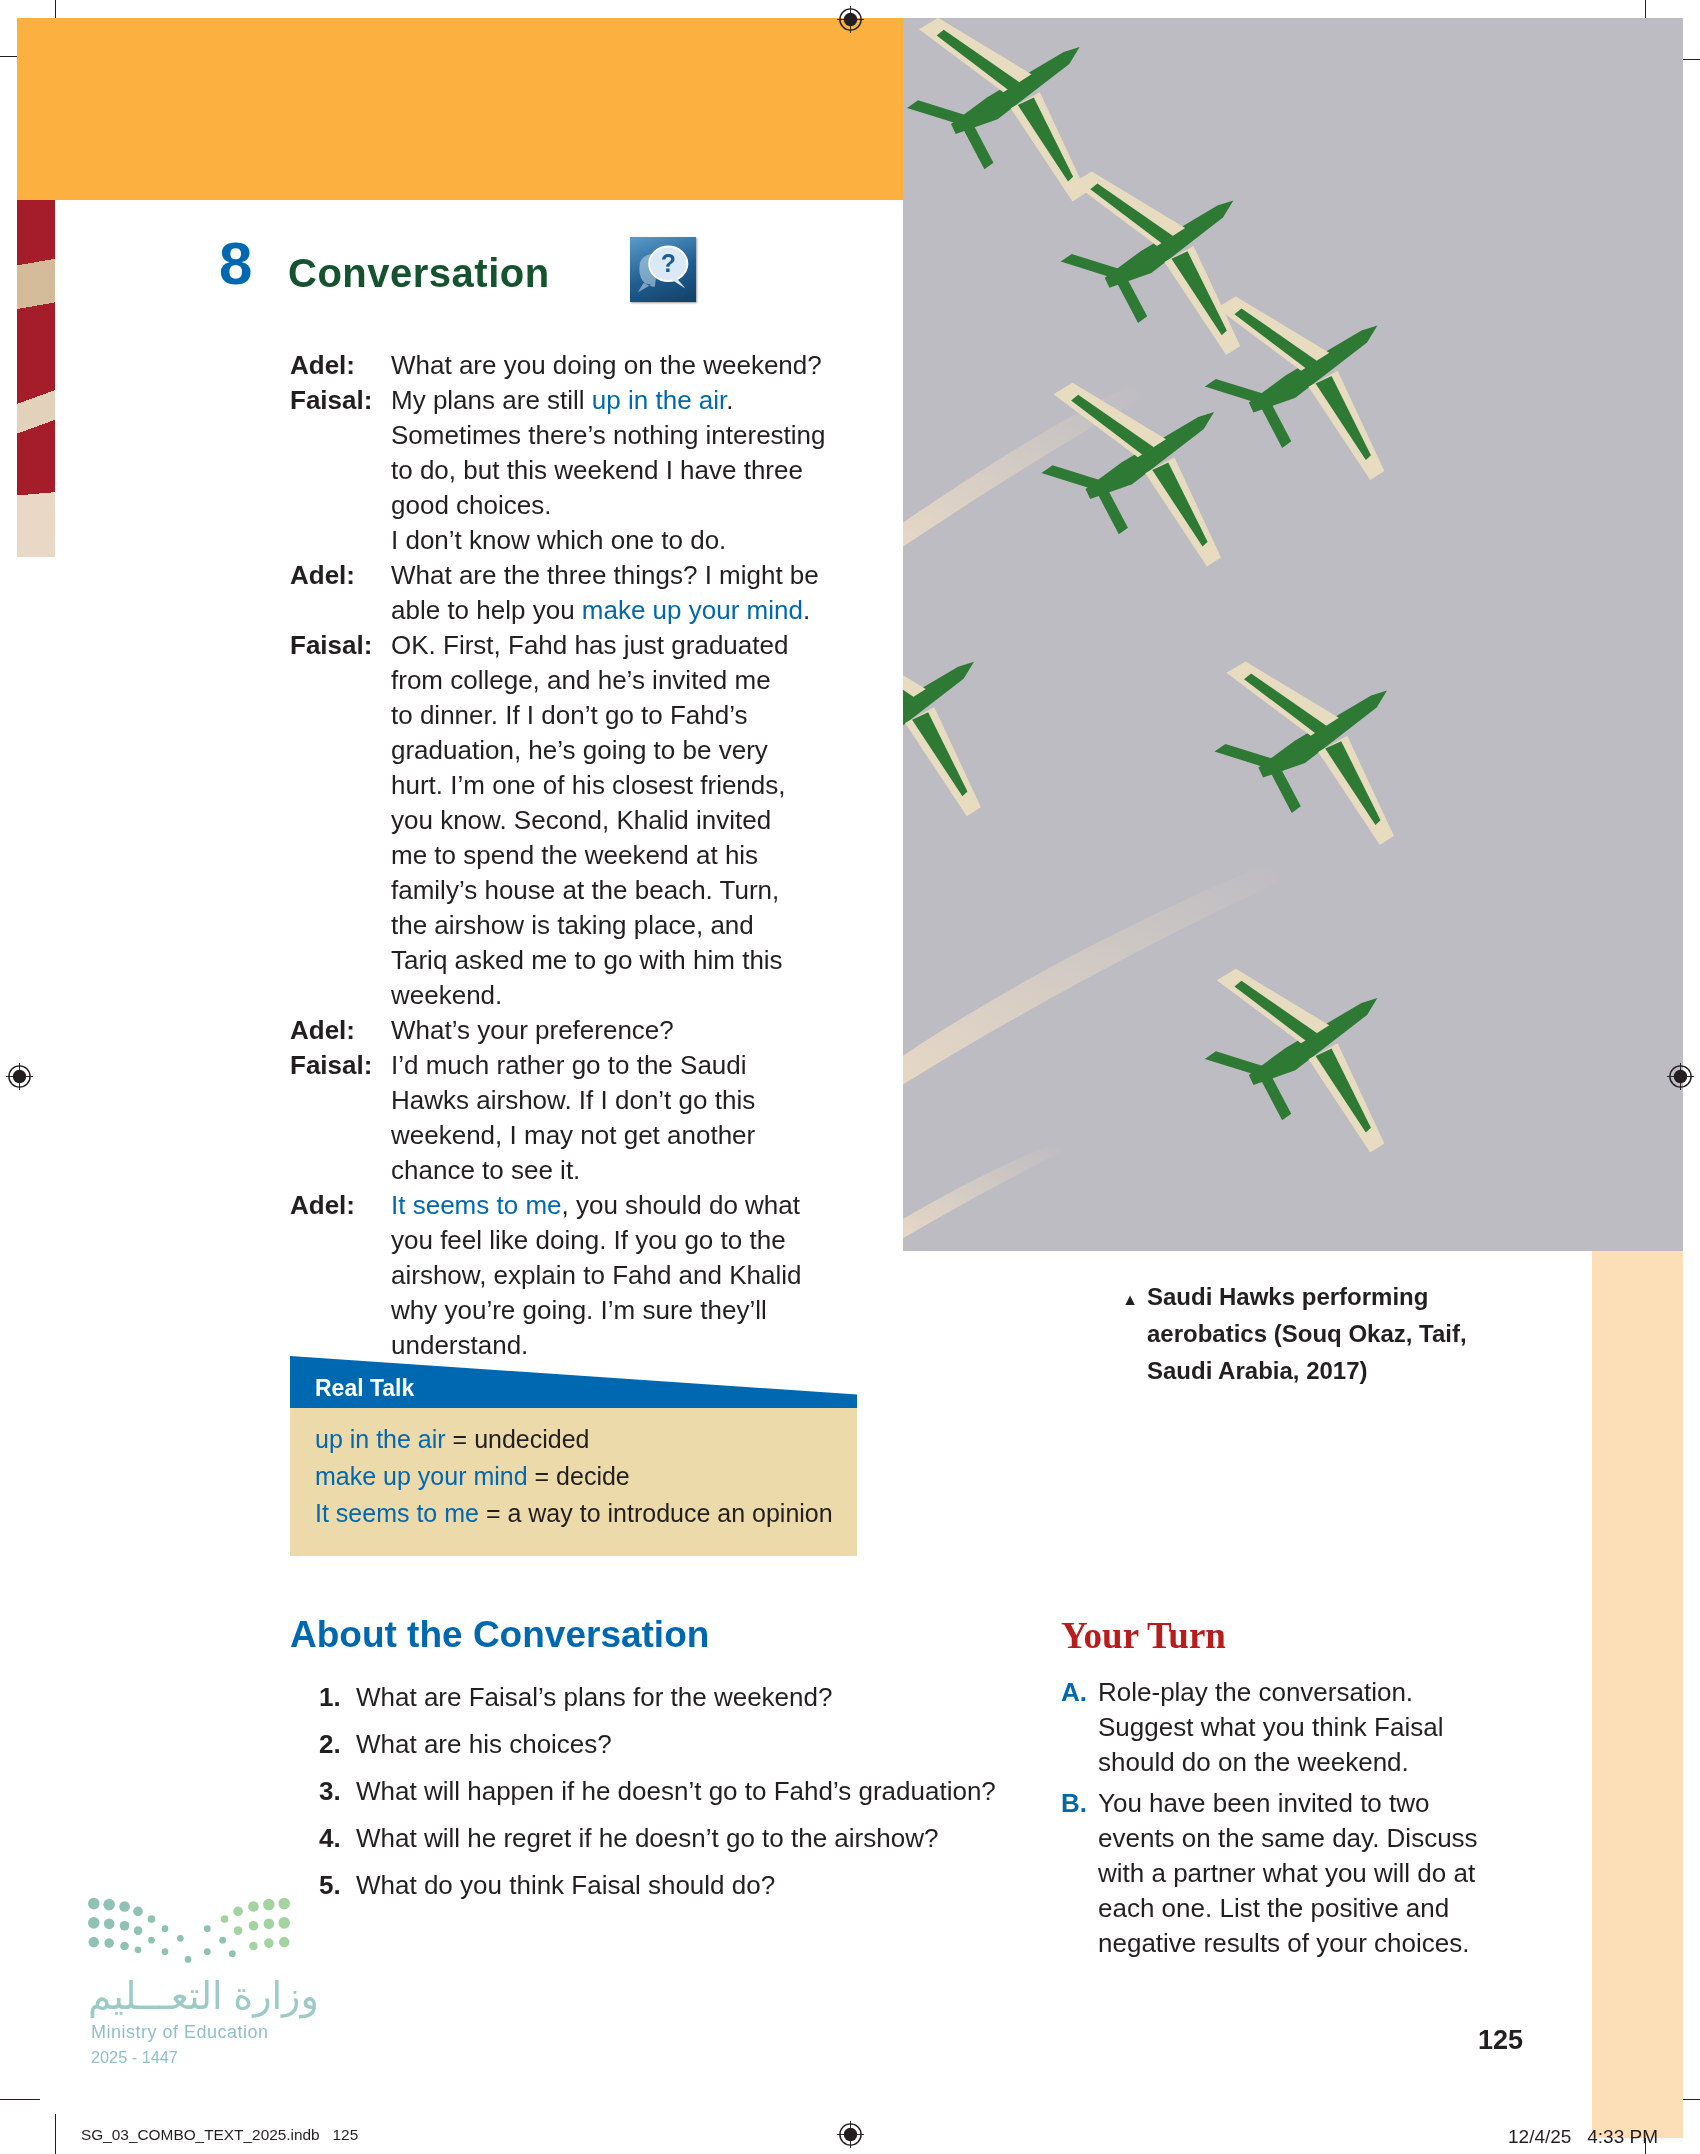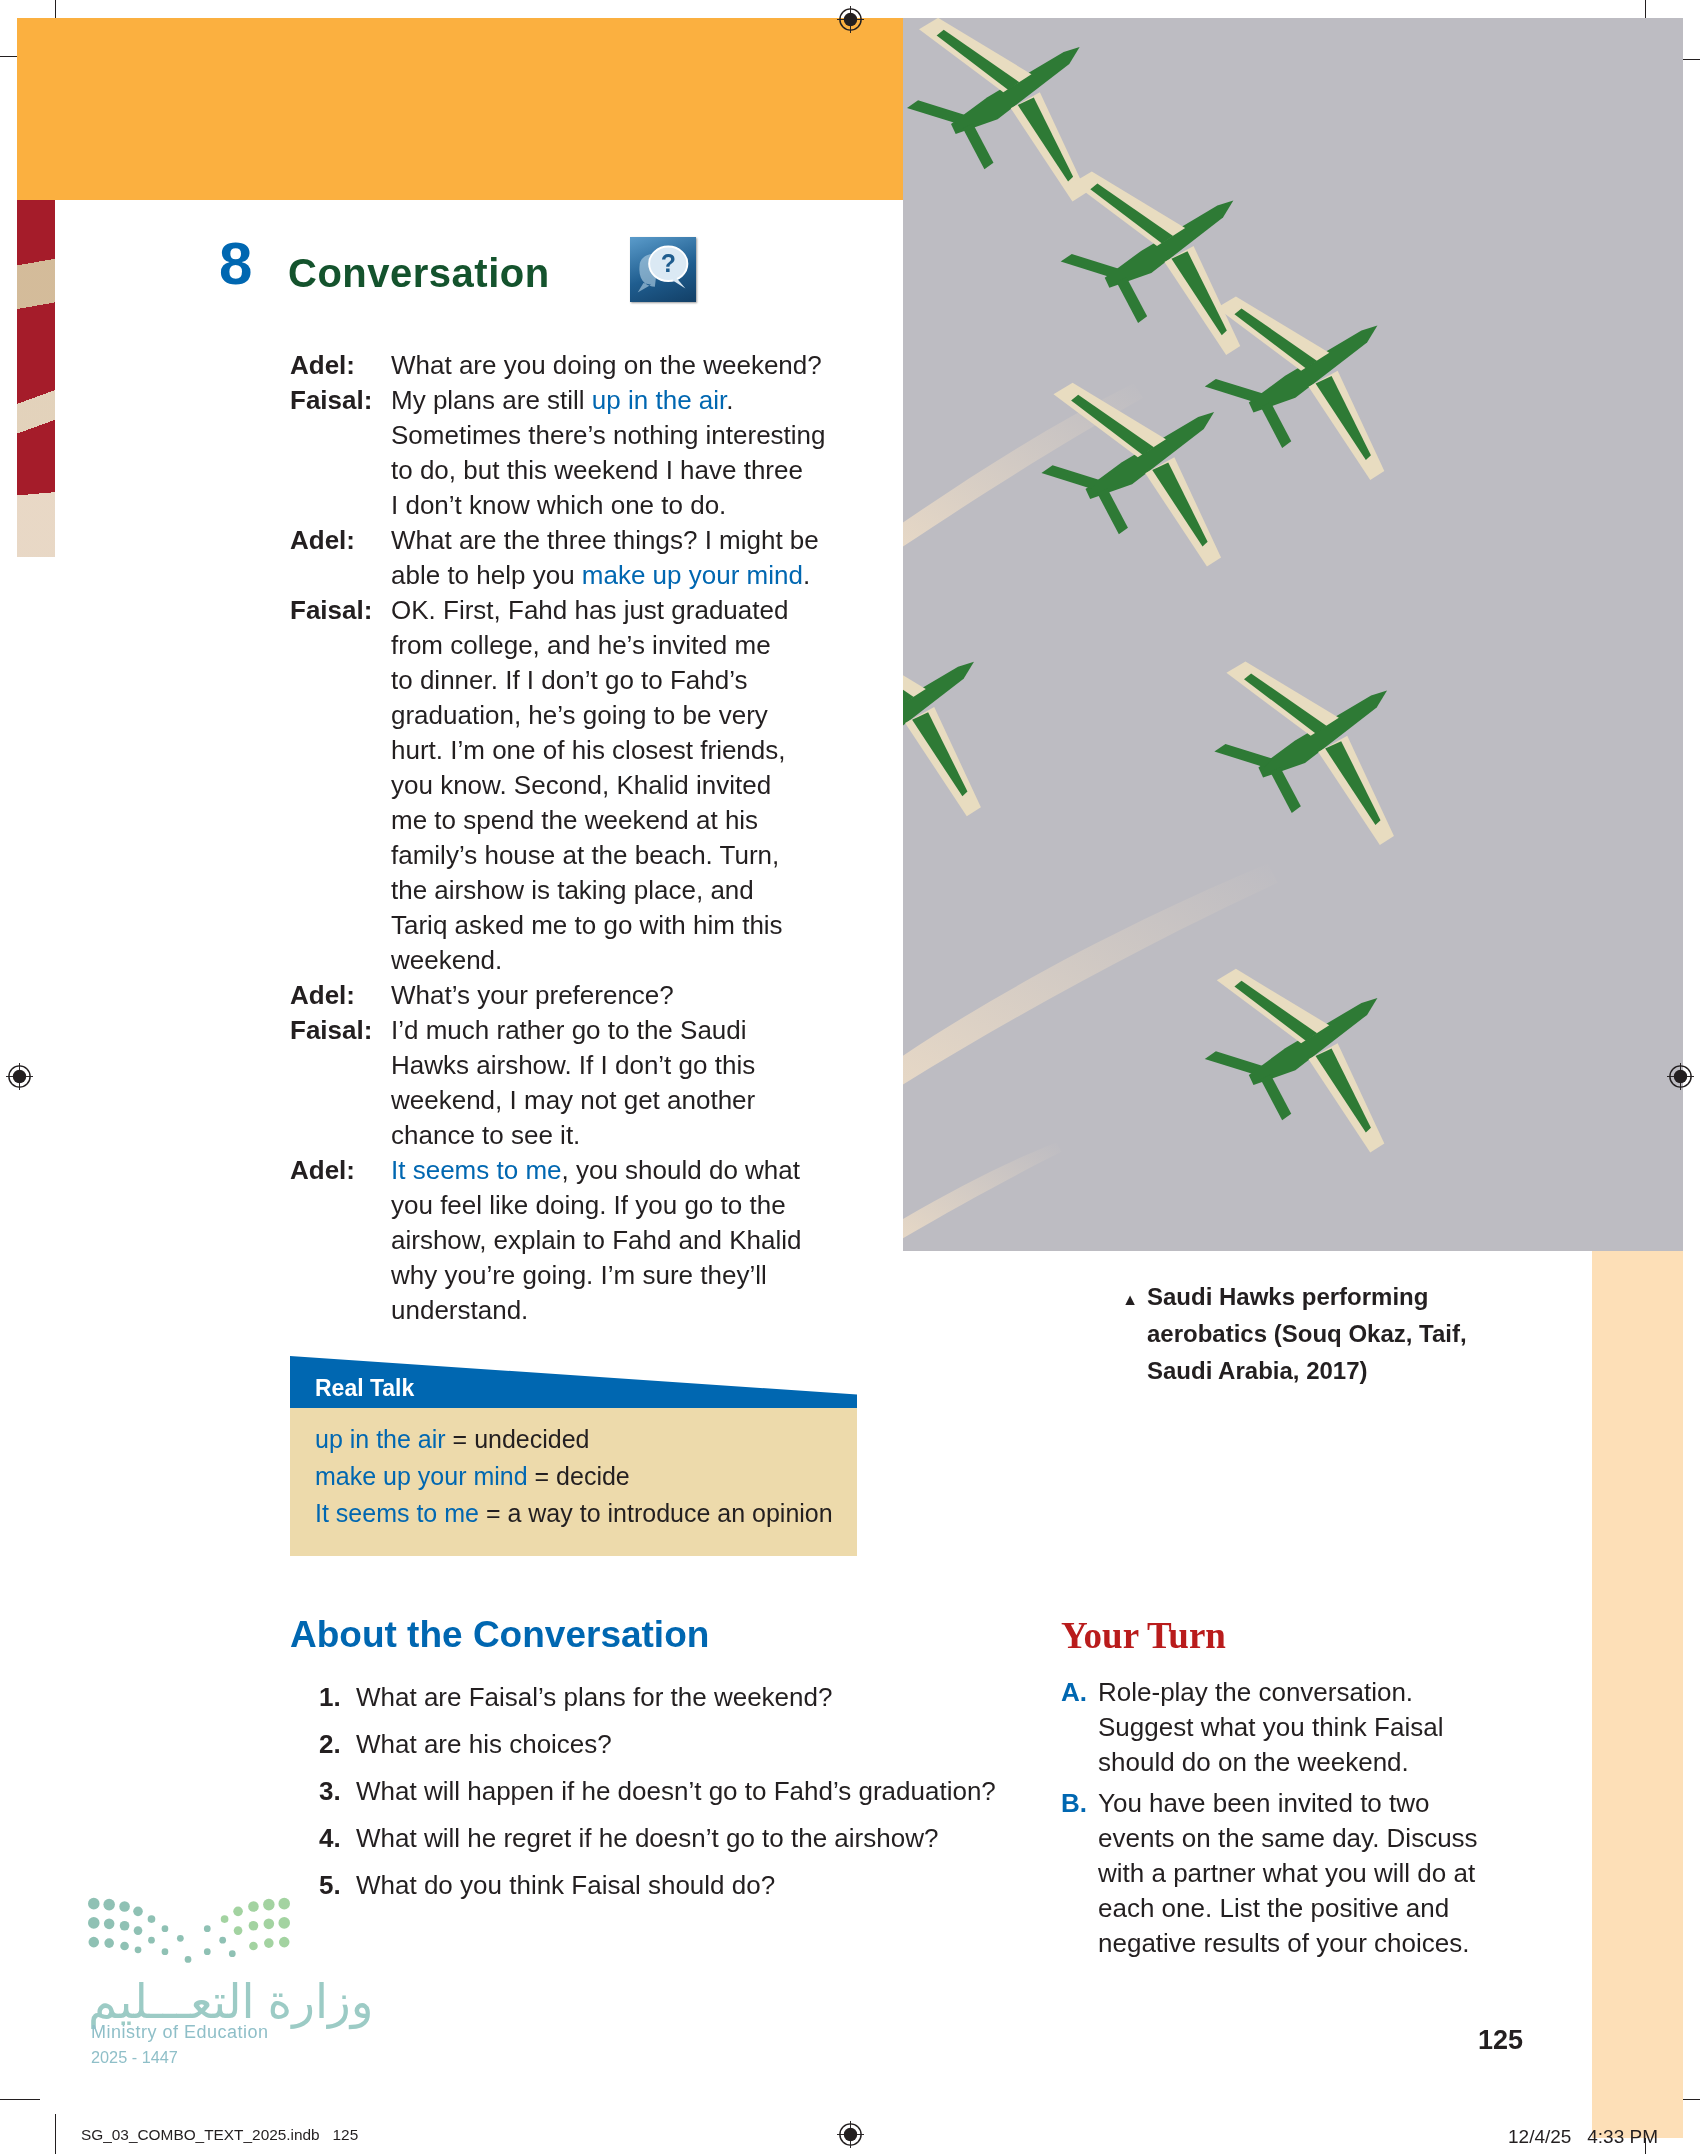--- a/index.html
+++ b/index.html
@@ -59,21 +59,21 @@
   .yt-letter { flex:0 0 37px; font-weight:700; font-size:26px; color:#0067b1; line-height:35px; }
   .yt-text .line { font-size:26px; line-height:35px; }
 
   
   .caption { left:1122px; top:1278px; width:403px; }
   .caption-tri { position:absolute; left:0; top:11.5px; font-size:16.3px; }
   .caption-text { margin-left:25px; font-weight:700; font-size:24px; line-height:37px; }
 
   
   .logo { left:88px; top:1894px; width:202px; }
-  .logo-ar { left:88px; top:1974px; font-size:47px; color:#9ccbc5; }
+  .logo-ar { left:88px; top:1974px; font-size:38px; color:#9ccbc5; }
   .logo-en { left:91px; top:2022px; font-size:18px; color:#8fbfc8; letter-spacing:0.5px; }
   .logo-yr { left:91px; top:2048px; font-size:16.3px; color:#8fbfc8; }
 
   .page-num { left:1478px; top:2025px; font-size:27px; font-weight:700; }
   .slug-left { left:81px; top:2126px; font-size:15.4px; font-family:"Liberation Sans", sans-serif; }
   .slug-right { left:1508px; top:2126px; font-size:19px; }
 </style>
 </head>
 <body>
 
@@ -163,20 +163,21 @@
       <div class="lines">
         <div class="line"><span>What are you doing on the weekend?</span></div>
       </div>
     </div>
     <div class="turn">
       <div class="speaker">Faisal:</div>
       <div class="lines">
         <div class="line"><span>My plans are still </span><span class="hl">up in the air</span><span>.</span></div>
         <div class="line"><span>Sometimes there’s nothing interesting</span></div>
         <div class="line"><span>to do, but this weekend I have three</span></div>
+        <div class="line"><span>good choices.</span></div>
         <div class="line"><span>I don’t know which one to do.</span></div>
       </div>
     </div>
     <div class="turn">
       <div class="speaker">Adel:</div>
       <div class="lines">
         <div class="line"><span>What are the three things? I might be</span></div>
         <div class="line"><span>able to help you </span><span class="hl">make up your mind</span><span>.</span></div>
       </div>
     </div>

